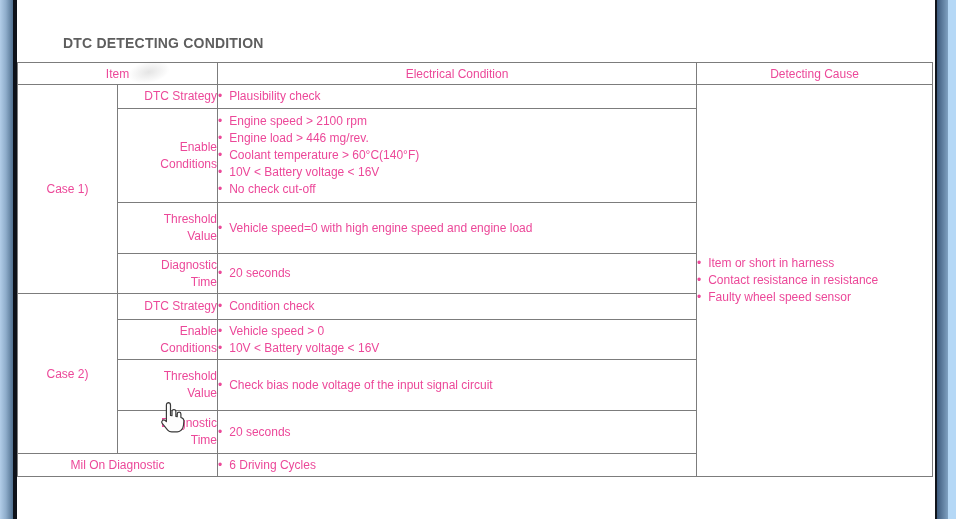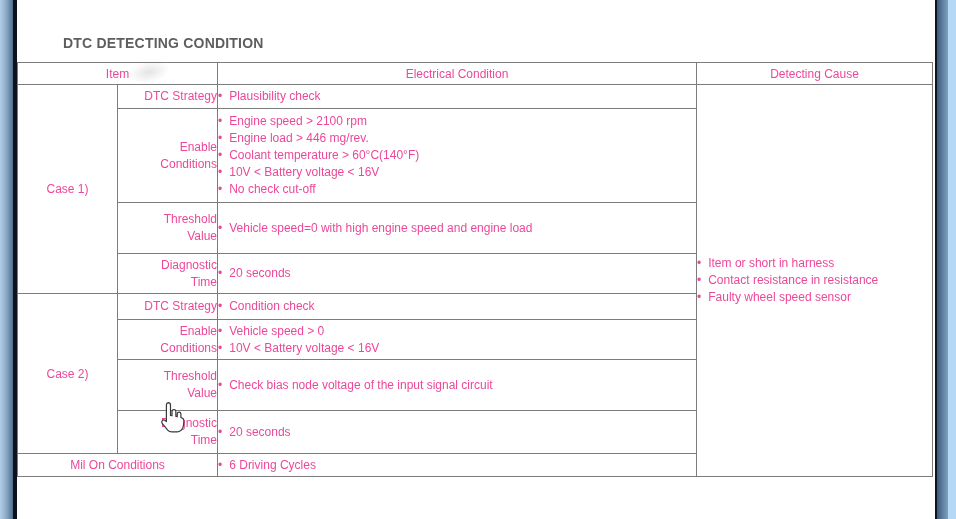--- a/index.html
+++ b/index.html
@@ -172,21 +172,21 @@
       <td class="lbl-cell">Diagnostic
 Time</td>
       <td class="cond-cell">
         <ul class="blist">
           <li>20 seconds</li>
         </ul>
       </td>
     </tr>
 
     <tr class="h23">
-      <td class="case-cell" colspan="2">Mil On Conditions</td>
+      <td class="case-cell" colspan="2">Mil On Diagnostic</td>
       <td class="cond-cell">
         <ul class="blist">
           <li>6 Driving Cycles</li>
         </ul>
       </td>
     </tr>
   </tbody>
 </table>
 
 <div class="cursor">

